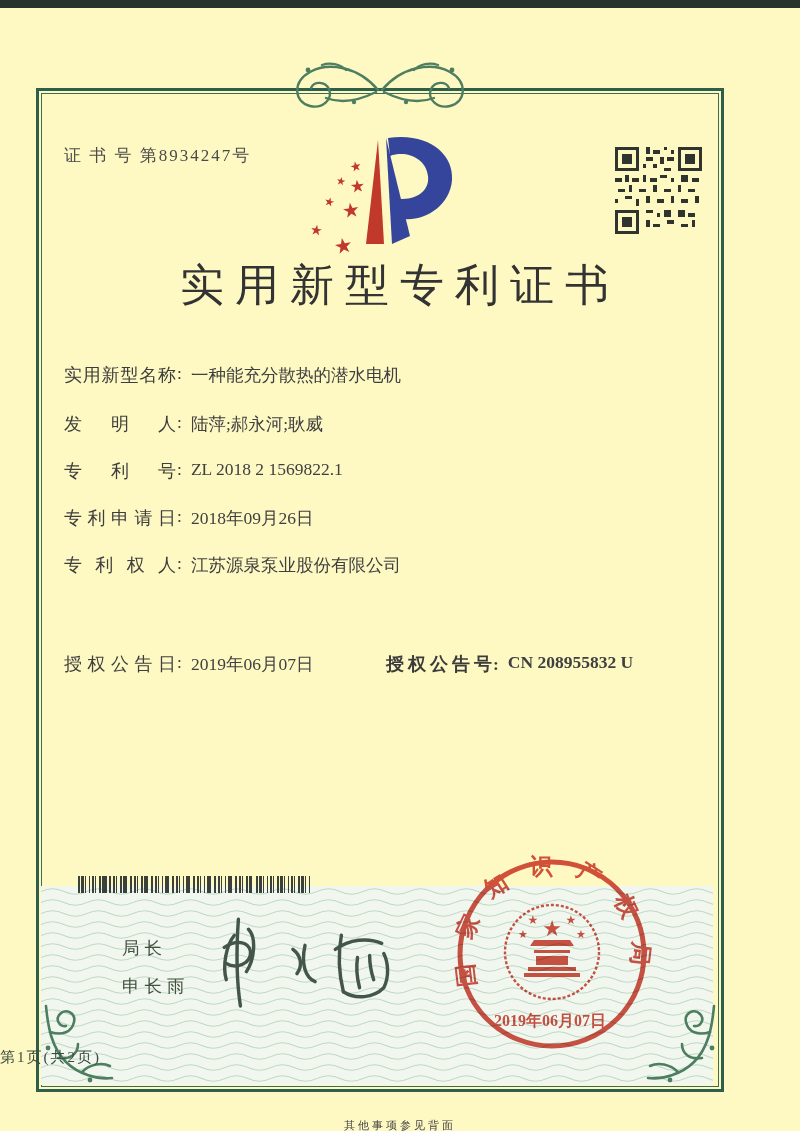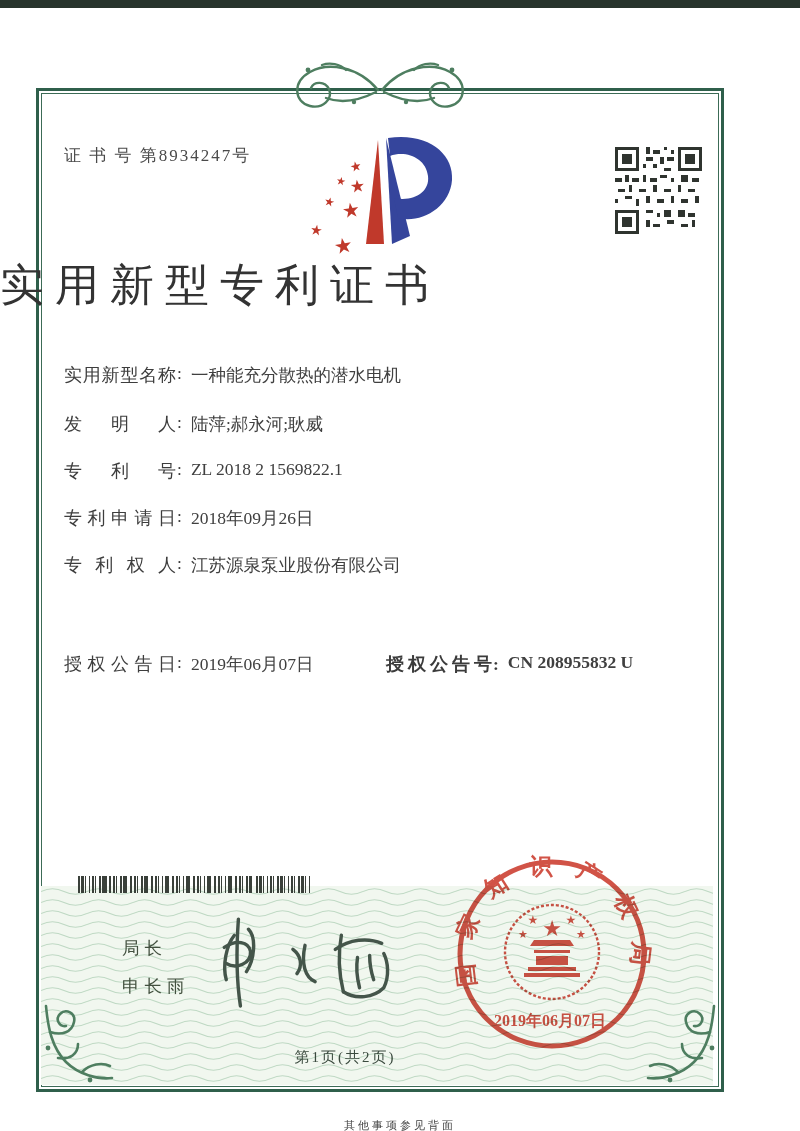--- a/index.html
+++ b/index.html
@@ -1,33 +1,33 @@
 <!DOCTYPE html>
 <html><head>
 <meta charset="utf-8">
 <style>
   html,body{margin:0;padding:0;background:#e9e9e6;}
-  #page{position:relative;width:800px;height:1131px;background:#ffffff;overflow:hidden;
+  #page{position:relative;width:800px;height:1131px;background:#fef9c3;overflow:hidden;
         font-family:"Liberation Serif","DejaVu Serif",serif;color:#3b3b3b;}
   .abs{position:absolute;}
   #topbar{left:0;top:0;width:800px;height:8px;background:#27342c;}
   
   #frame{left:36px;top:88px;width:682px;height:998px;border:3px solid #2f5f4b;}
   #frame-inner{position:absolute;left:2px;top:2px;right:2px;bottom:2px;border:1px solid #3c6b56;}
   
   #guilloche{left:41px;top:886px;width:672px;height:199px;}
   
   #certno{left:64px;top:144px;font-size:17px;letter-spacing:2px;color:#4a4a4a;}
   
   #logo{left:300px;top:132px;width:170px;height:122px;}
   .logo-star{position:absolute;color:#c0392b;line-height:1;}
   
   #qr{left:615px;top:147px;width:87px;height:87px;}
   
-  #title{left:0;top:256px;width:100%;text-align:left;font-size:44px;letter-spacing:11px;
+  #title{left:0;top:256px;width:100%;text-align:center;font-size:44px;letter-spacing:11px;
          color:#333;font-weight:500;}
   
   #fields{left:64px;top:356px;width:658px;height:330px;font-size:17.5px;}
   .field-row{position:absolute;left:0;width:658px;}
   .lbl{display:inline-block;width:112px;text-align:justify;text-align-last:justify;
        font-size:18px;color:#3d3d3d;vertical-align:top;}
   .colon{margin:0 9px 0 1px;}
   .val{display:inline-block;vertical-align:top;color:#404040;}
   .val-wrap{width:448px;line-height:26px;}
   .pair2{position:absolute;left:322px;top:0;font-weight:bold;}
@@ -38,21 +38,21 @@
   
   #barcode{left:78px;top:876px;width:233px;height:17px;
     background:repeating-linear-gradient(90deg,#3a403a 0 1.5px,transparent 1.5px 3px,
       #3a403a 3px 5.5px,transparent 5.5px 6.5px,#3a403a 6.5px 7.5px,transparent 7.5px 10.5px);}
   
   .director-line{left:94px;font-size:17.5px;letter-spacing:5px;color:#42503f;margin-left:28px;}
   #sig{left:196px;top:906px;width:212px;height:108px;}
   
   #seal{left:450px;top:854px;width:206px;height:206px;mix-blend-mode:multiply;opacity:.95;}
   
-  #pageinfo{left:0;top:1048px;width:690px;text-align:center;font-size:15px;letter-spacing:2px;color:#3a4a3e;}
+  #pageinfo{left:0;top:1048px;width:690px;font-size:15px;letter-spacing:2px;color:#3a4a3e;}
   #backnote{left:0;top:1102px;width:100%;text-align:center;font-size:11px;letter-spacing:3px;color:#3f3f3f;margin-top:16px;}
 </style>
 </head>
 <body>
 
 <div id="page">
 
   <div id="topbar" class="abs"></div>
 
   <div id="frame" class="abs">

